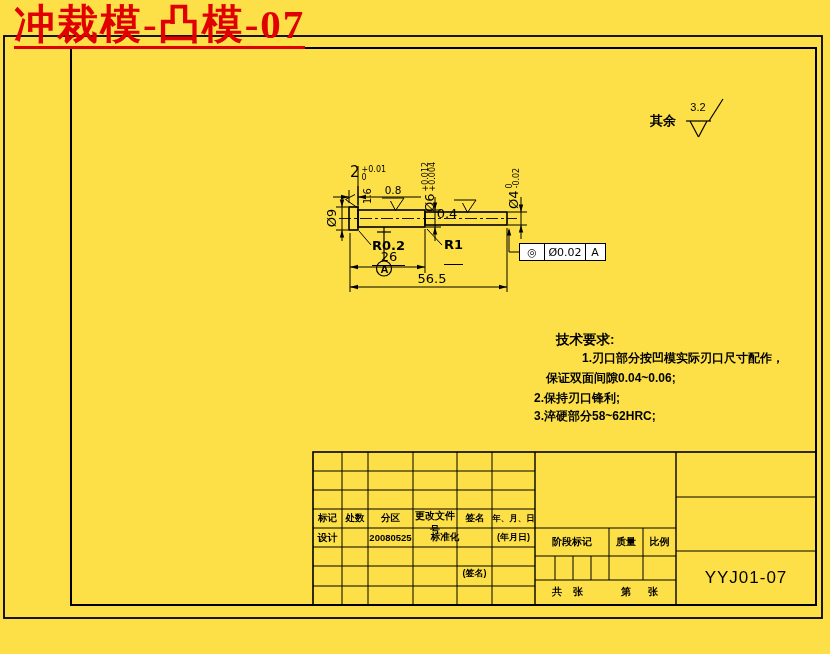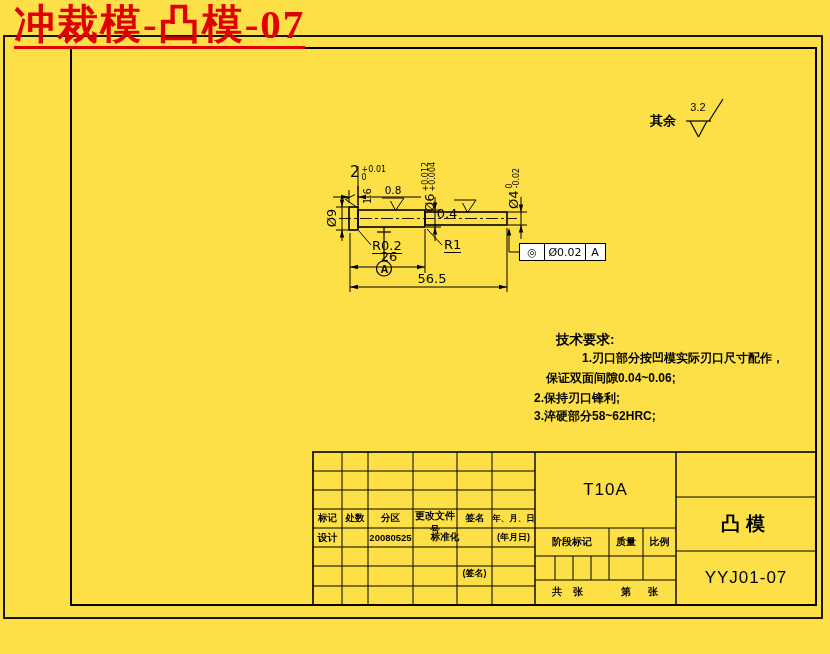--- a/index.html
+++ b/index.html
@@ -10,21 +10,21 @@
      font-family:"Liberation Serif",serif;letter-spacing:2px;line-height:44px;
      border-bottom:3px solid #e00000;padding-bottom:0px;z-index:5;}
   svg.canvas{position:absolute;left:0;top:0;z-index:1;}
   .txt{position:absolute;z-index:3;color:#000;}
   .ctr{display:flex;align-items:center;justify-content:center;text-align:center;}
   .dim{font-size:13px;font-family:"DejaVu Sans",sans-serif;}
   .stack{display:inline-flex;flex-direction:column;font-size:8px;line-height:7.5px;
          vertical-align:middle;margin-left:2px;}
   .stack i{font-style:normal;}
   .rot{transform:rotate(-90deg);transform-origin:center center;}
-  .uline{border-bottom:1.5px solid #000;padding-bottom:0px;}
+  .uline{border-bottom:1.5px solid #000;padding-bottom:12px;font-weight:bold;}
   .tech{font-size:12px;font-weight:bold;white-space:pre;}
   .tb{font-size:10px;font-weight:bold;}
   .fcf{display:flex;z-index:3;font-family:"DejaVu Sans",sans-serif;}
   .fcf .cell{border:1.5px solid #000;height:16px;display:flex;align-items:center;
      justify-content:center;font-size:11px;margin-left:-1.5px;background:#fff;}
 </style>
 </head>
 <body>
 
 <div id="page">
@@ -207,26 +207,24 @@
   <div class="txt tb ctr" style="left:413px;top:509px;width:44px;height:28px;font-size:10px;">更改文件号</div>
   <div class="txt tb ctr" style="left:457px;top:509px;width:36px;height:19px;font-size:9.5px;">签名</div>
   <div class="txt tb ctr" style="left:492px;top:509px;width:43px;height:19px;font-size:8.5px;">年、月、日</div>
 
   <div class="txt tb ctr" style="left:313px;top:528px;width:29px;height:19px;">设计</div>
   <div class="txt tb ctr" style="left:368px;top:528px;width:45px;height:19px;font-size:9.5px;">20080525</div>
   <div class="txt tb ctr" style="left:413px;top:528px;width:44px;height:19px;font-size:9.5px;padding-left:10px;">标准化</div>
   <div class="txt tb ctr" style="left:457px;top:528px;width:35px;height:19px;font-size:9px;margin-top:36px;">(签名)</div>
   <div class="txt tb ctr" style="left:492px;top:528px;width:43px;height:19px;font-size:9px;">(年月日)</div>
 
-  <div class="txt ctr" style="left:535px;top:452px;width:141px;height:76px;font-size:17px;letter-spacing:1px;">T10A</div>
   <div class="txt tb ctr" style="left:535px;top:528px;width:74px;height:28px;">阶段标记</div>
   <div class="txt tb ctr" style="left:609px;top:528px;width:34px;height:28px;">质量</div>
   <div class="txt tb ctr" style="left:643px;top:528px;width:33px;height:28px;">比例</div>
 
   <div class="txt tb" style="left:552px;top:585px;">共</div>
   <div class="txt tb" style="left:573px;top:585px;">张</div>
   <div class="txt tb" style="left:621px;top:585px;">第</div>
   <div class="txt tb" style="left:648px;top:585px;">张</div>
 
-  <div class="txt ctr" style="left:676px;top:497px;width:140px;height:54px;font-size:19px;font-weight:bold;letter-spacing:6px;">凸模</div>
   <div class="txt ctr" style="left:676px;top:551px;width:140px;height:54px;font-size:17px;letter-spacing:1px;">YYJ01-07</div>
 
 </div>
 
 </body></html>

